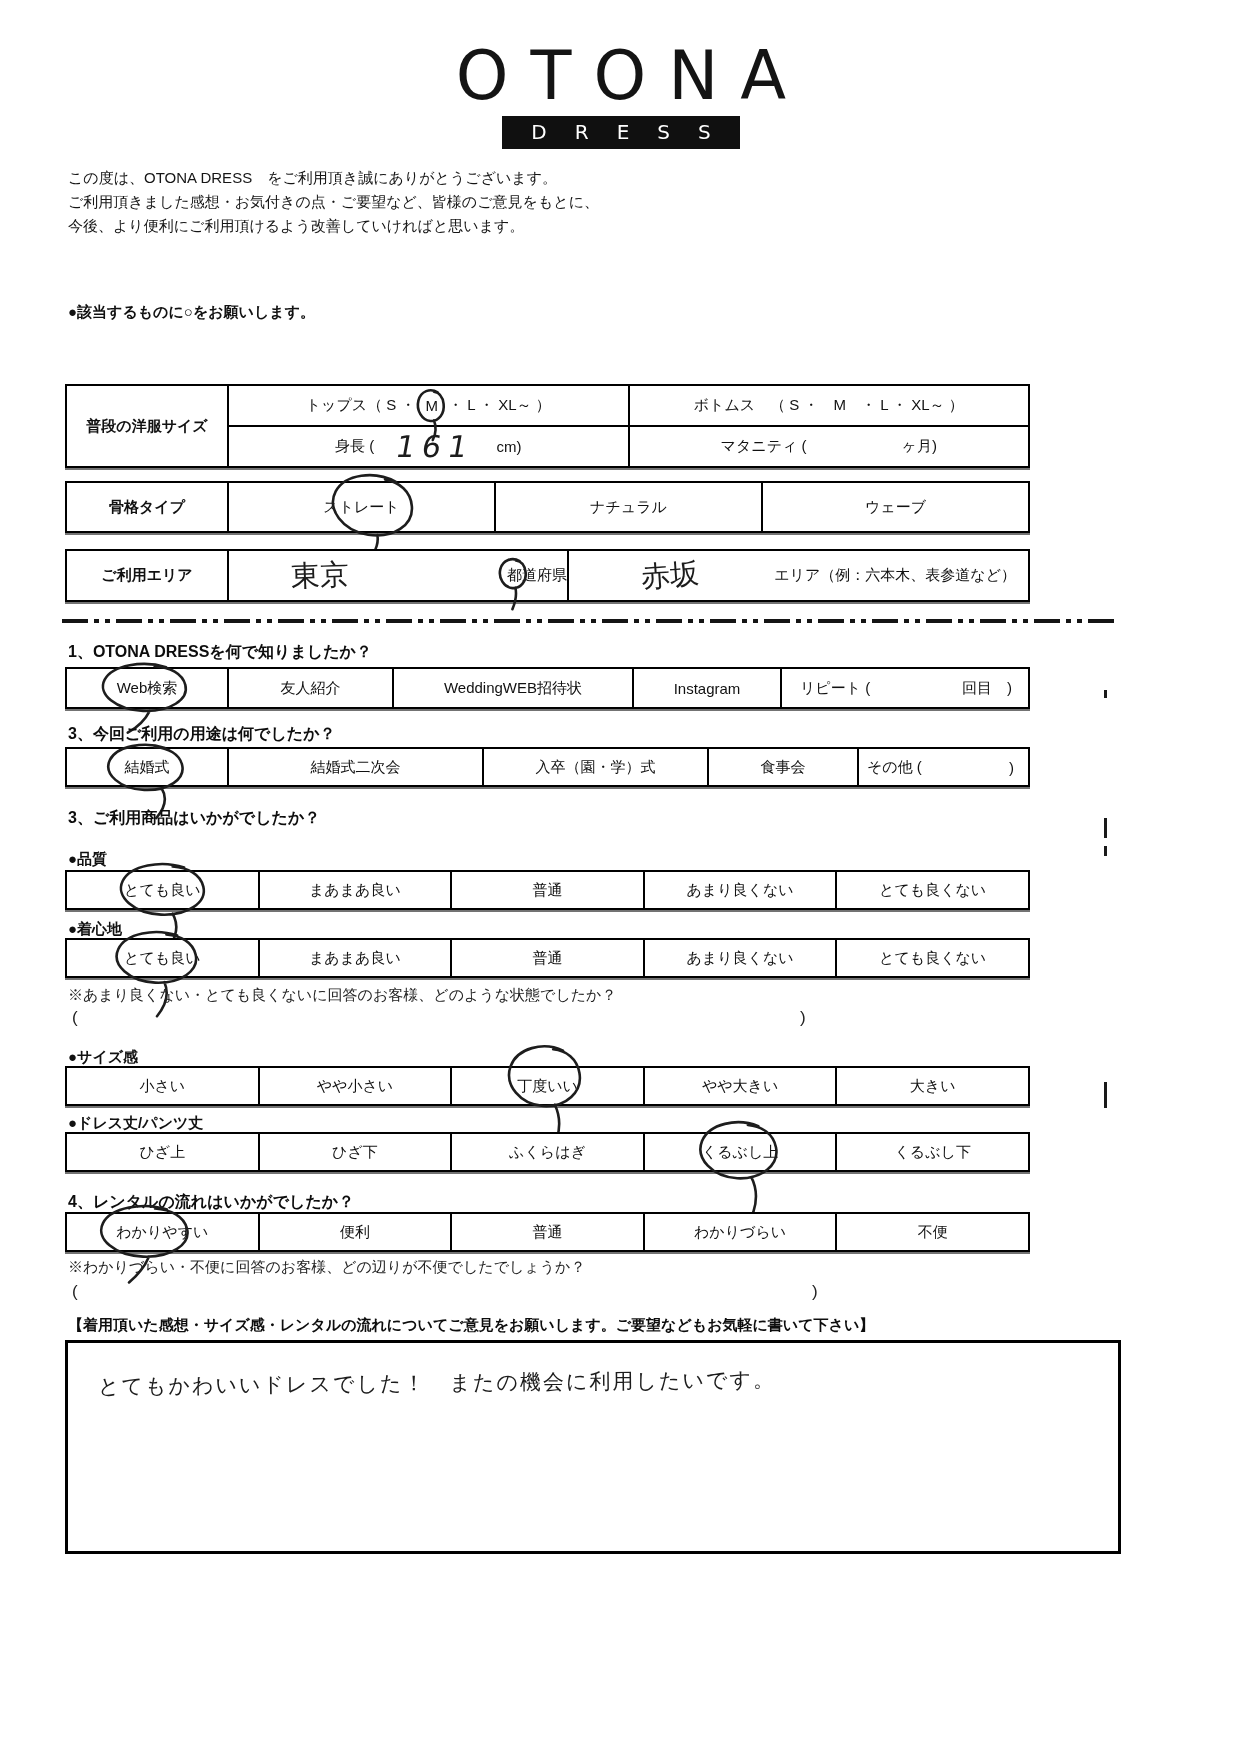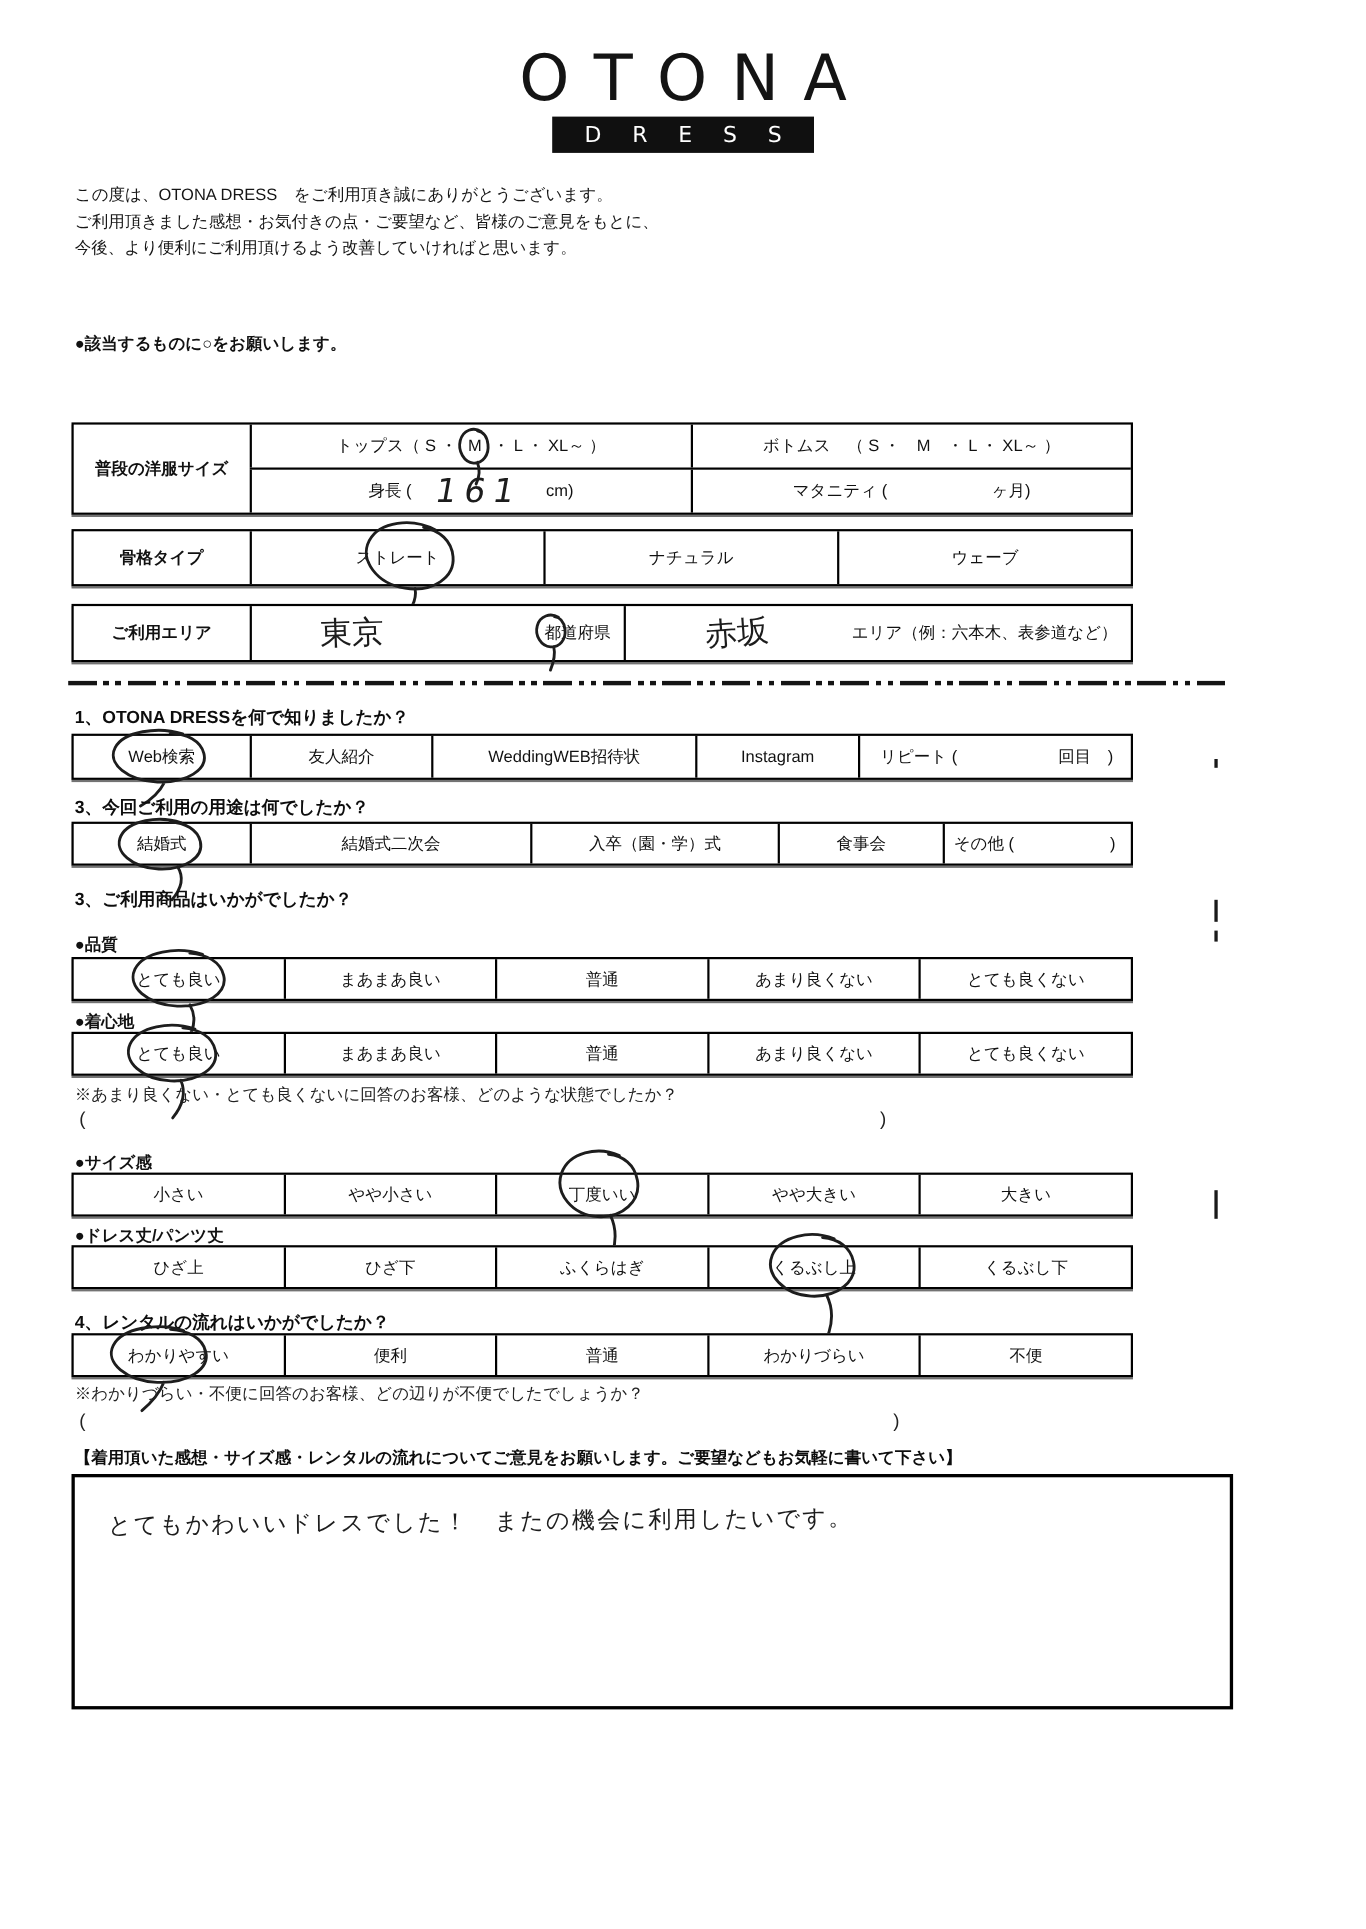--- a/index.html
+++ b/index.html
@@ -4,21 +4,21 @@
 <style>
   html,body{margin:0;padding:0;background:#e8e8e8;}
   .page{
     position:relative;width:1242px;height:1754px;background:#ffffff;
     font-family:"Liberation Sans",sans-serif;color:#111;overflow:hidden;
     margin:0 auto;
   }
   
   .logo{position:absolute;top:40px;left:0;right:0;display:flex;flex-direction:column;align-items:center;}
   .logo-title{
-    font-family:"DejaVu Sans",sans-serif;font-size:58px;line-height:1.1;
+    font-family:"DejaVu Sans",sans-serif;font-size:67px;line-height:1.1;
     letter-spacing:22px;padding-left:22px;color:#141414;font-weight:400;
   }
   .logo-bar{
     margin-top:2px;width:238px;height:33px;background:#101010;color:#fff;
     display:flex;align-items:center;justify-content:center;
     font-size:20px;letter-spacing:28px;padding-left:28px;box-sizing:border-box;
     font-family:"DejaVu Sans",sans-serif;
   }
   
   .intro{position:absolute;left:68px;top:166px;font-size:15px;line-height:24px;color:#151515;}
@@ -118,21 +118,21 @@
       </div>
     <div class="cell" style="flex:1;">
         <span>ウェーブ</span>
       </div>
   </div>
 
   <div class="tbl" style="left:65px;top:549px;width:965px;height:53px;">
     <div class="cell first hdr" style="width:160px;">ご利用エリア</div>
     <div class="cell" style="width:340px;justify-content:flex-start;">
       <span class="hw hw-big" style="margin-left:62px;">東京</span>
-      <span class="inline-wrap" style="margin-left:auto;margin-right:12px;">
+      <span class="inline-wrap" style="margin-left:auto;margin-right:0;">
         <span>都道府県</span>
         <svg class="anno" style="left:-9px;top:-8px;width:30px;height:32px;" viewBox="0 0 100 100" preserveAspectRatio="none">
           <path d="M72,10 C48,-4 16,6 8,34 C0,62 20,92 48,94 C76,96 96,72 92,44 C89,22 76,10 60,8 M58,93 C64,118 56,142 48,160"></path>
         </svg>
       </span>
     </div>
     <div class="cell" style="flex:1;justify-content:flex-start;">
       <span class="hw hw-big" style="margin-left:72px;transform:rotate(-4deg);">赤坂</span>
       <span style="margin-left:auto;margin-right:12px;">エリア（例：六本木、表参道など）</span>
     </div>

